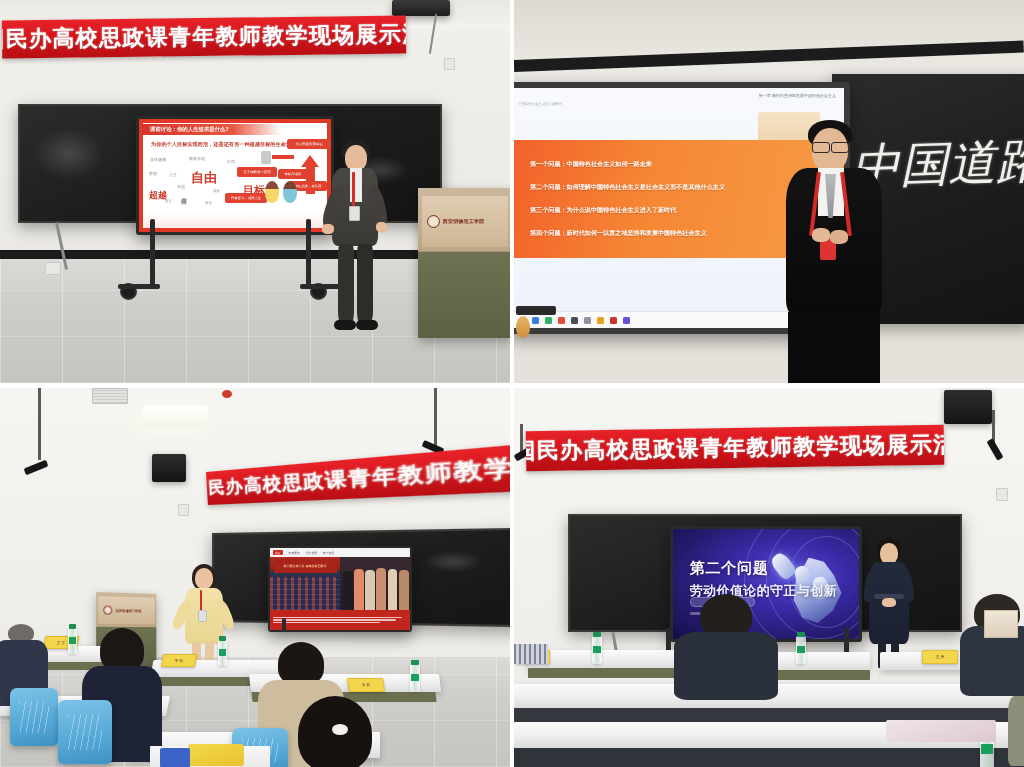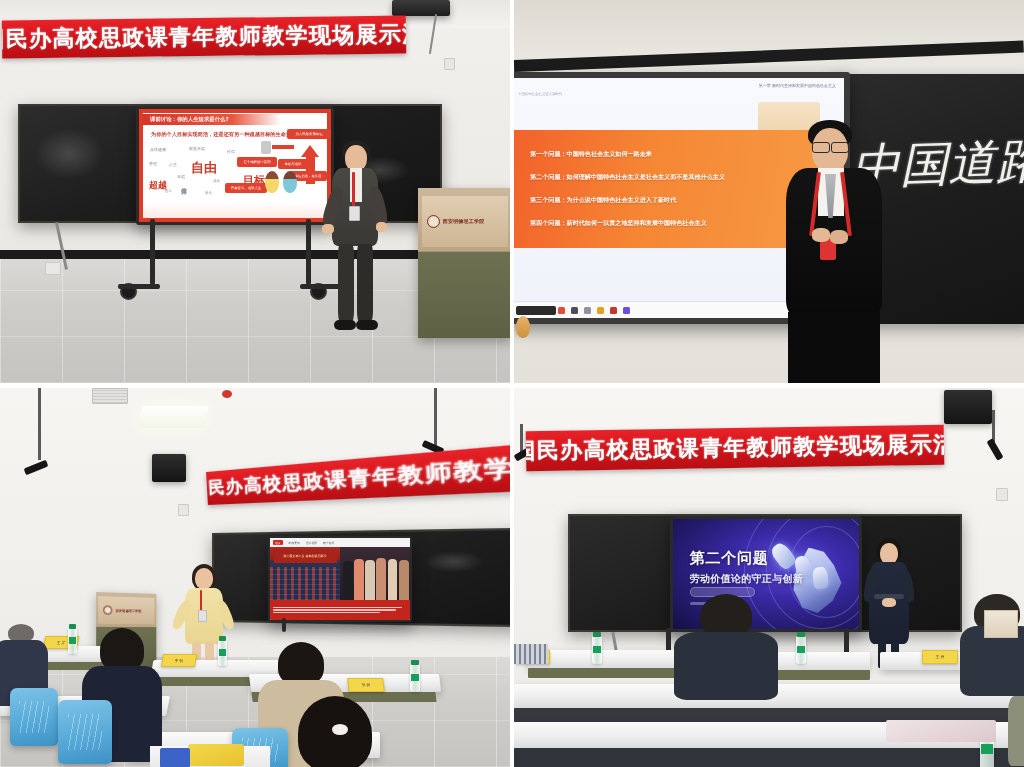--- a/index.html
+++ b/index.html
@@ -51,21 +51,21 @@
   .chalk-smudge{position:absolute;border-radius:50%;background:radial-gradient(ellipse at 50% 50%,rgba(255,255,255,.16),rgba(255,255,255,0) 70%);}
   .chalk-text{
     position:absolute;color:#f1f1ec;
     font-family:"Liberation Serif","DejaVu Serif",serif;
     font-style:italic;font-weight:400;
     text-shadow:0 0 3px rgba(255,255,255,.45);
     white-space:nowrap;transform:rotate(-2deg);
   }
 
   .screen{position:absolute;background:#fca5a5;border:3px solid #2a2a2a;border-radius:3px;
-    box-shadow:0 6px 16px rgba(0,0,0,.4);overflow:hidden;}
+    box-shadow:0 6px 16px rgba(0,0,0,.4);overflow:hidden;margin-top:10px;}
   .screen-inner{position:absolute;inset:0;overflow:hidden;}
 
   
   .slide-tl{position:absolute;inset:0;background:#fdfdfd;}
   .slide-tl .redframe{position:absolute;inset:0;border:4px solid #e03a27;
      background:linear-gradient(180deg,#ffffff 0%,#ffffff 85%,#fce9e4 100%);}
   .slide-tl .titlebar{position:absolute;left:4px;top:5px;height:11px;width:72%;
      background:linear-gradient(90deg,#d8352a 0%,#e8573f 65%,rgba(232,87,63,0) 100%);
      display:flex;align-items:center;}
   .slide-tl .titlebar span{color:#fff;font-size:5.4px;font-weight:bold;padding-left:7px;white-space:nowrap;
@@ -112,21 +112,21 @@
 
   
   .slide-br{position:absolute;inset:0;
      background:radial-gradient(ellipse at 62% 42%,#5b4bd6 0%,#3b2aa8 35%,#241b6e 70%,#150f46 100%);
      overflow:hidden;}
   .orbit{position:absolute;border:1px solid rgba(150,170,255,.30);border-radius:50%;}
   .slide-br .ai-title{position:absolute;left:9%;top:27%;color:#ffffff;font-weight:bold;
      font-size:15px;letter-spacing:.05em;white-space:nowrap;text-shadow:0 1px 5px rgba(0,0,0,.5);
      font-family:"DejaVu Sans",sans-serif;}
   .slide-br .ai-sub{position:absolute;left:9%;top:48%;color:#eef0ff;font-weight:bold;
-     font-size:10px;letter-spacing:.03em;white-space:nowrap;text-shadow:0 1px 4px rgba(0,0,0,.5);
+     font-size:13px;letter-spacing:.03em;white-space:nowrap;text-shadow:0 1px 4px rgba(0,0,0,.5);
      font-family:"DejaVu Sans",sans-serif;}
   .slide-br .ai-pill{position:absolute;left:9%;top:62%;width:34%;height:7%;border-radius:10px;
      background:rgba(255,255,255,.18);border:1px solid rgba(255,255,255,.28);}
   .slide-br .ai-line{position:absolute;left:9%;top:75%;width:26%;height:3px;border-radius:2px;background:rgba(255,255,255,.32);}
   .robot-hand{position:absolute;right:6%;top:26%;width:34%;height:62%;
      background:linear-gradient(150deg,#eef2ff 0%,#b9c6ef 40%,#6b7bc4 70%,#3b3f86 100%);
      clip-path:polygon(38% 0%,62% 6%,78% 26%,90% 52%,76% 78%,52% 96%,28% 88%,14% 62%,18% 34%);
      box-shadow:0 0 22px rgba(120,160,255,.55);opacity:.95;}
   .finger{position:absolute;background:linear-gradient(160deg,#f4f7ff,#9aaae0);border-radius:40% 40% 30% 30%;box-shadow:0 0 6px rgba(160,190,255,.6);}
 

